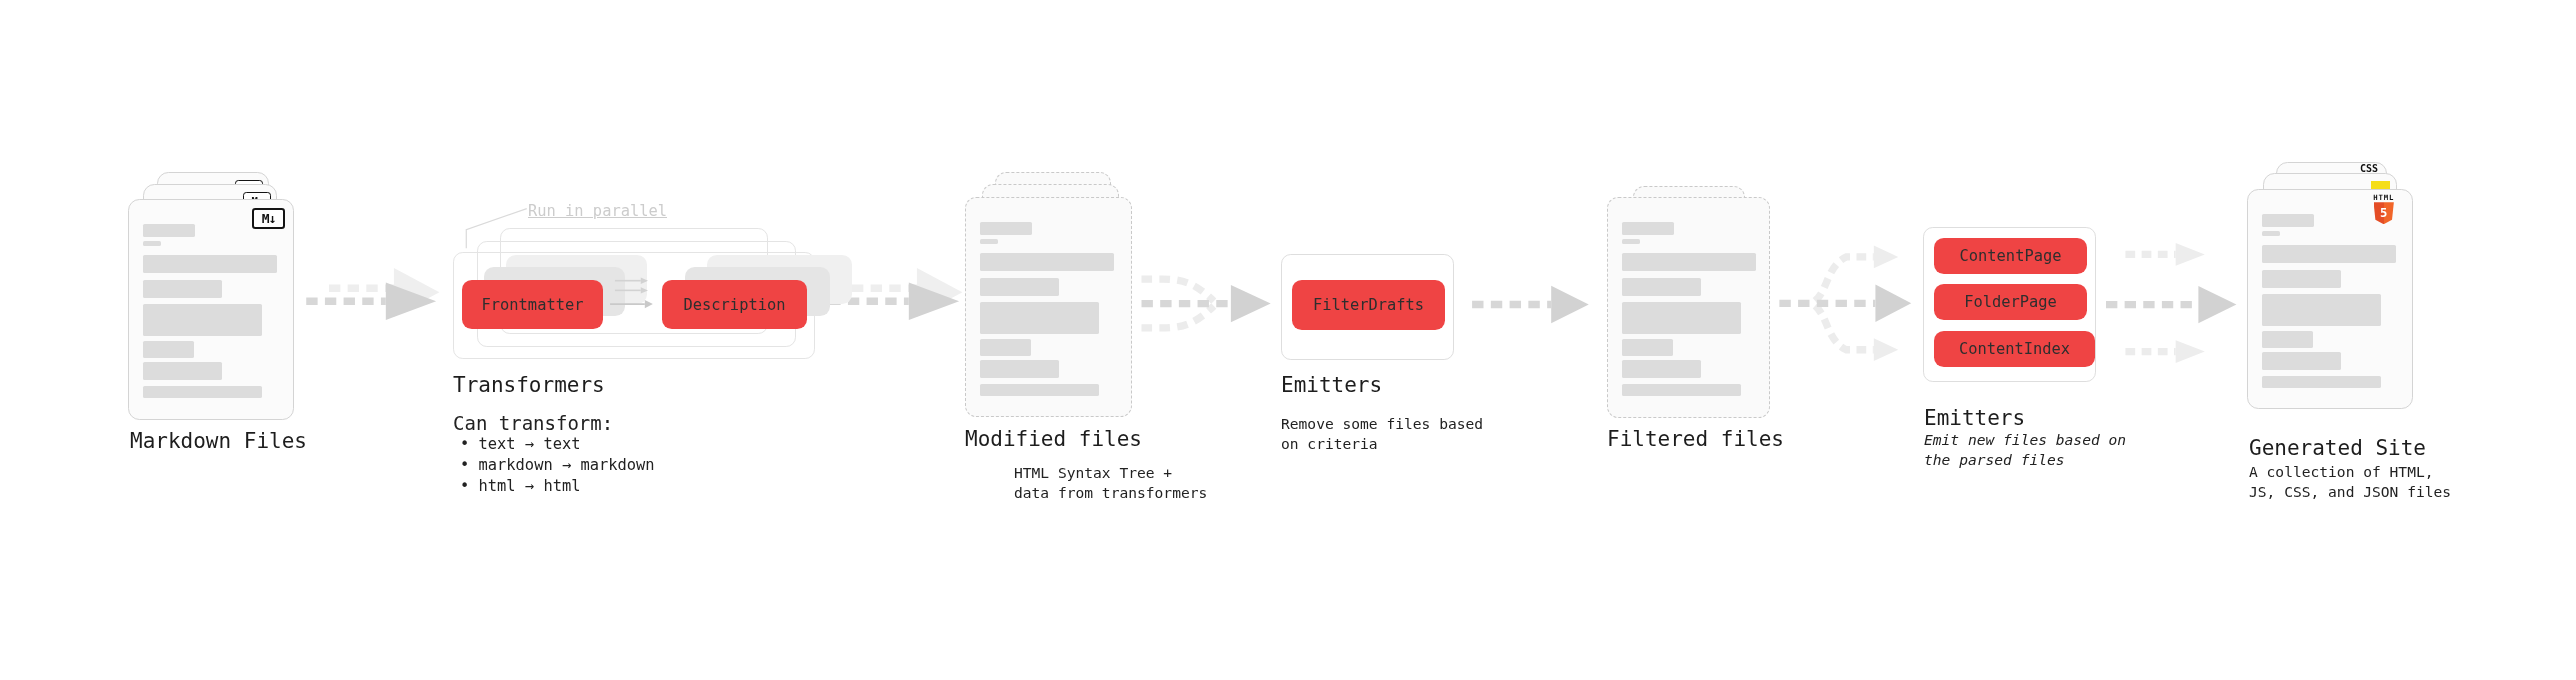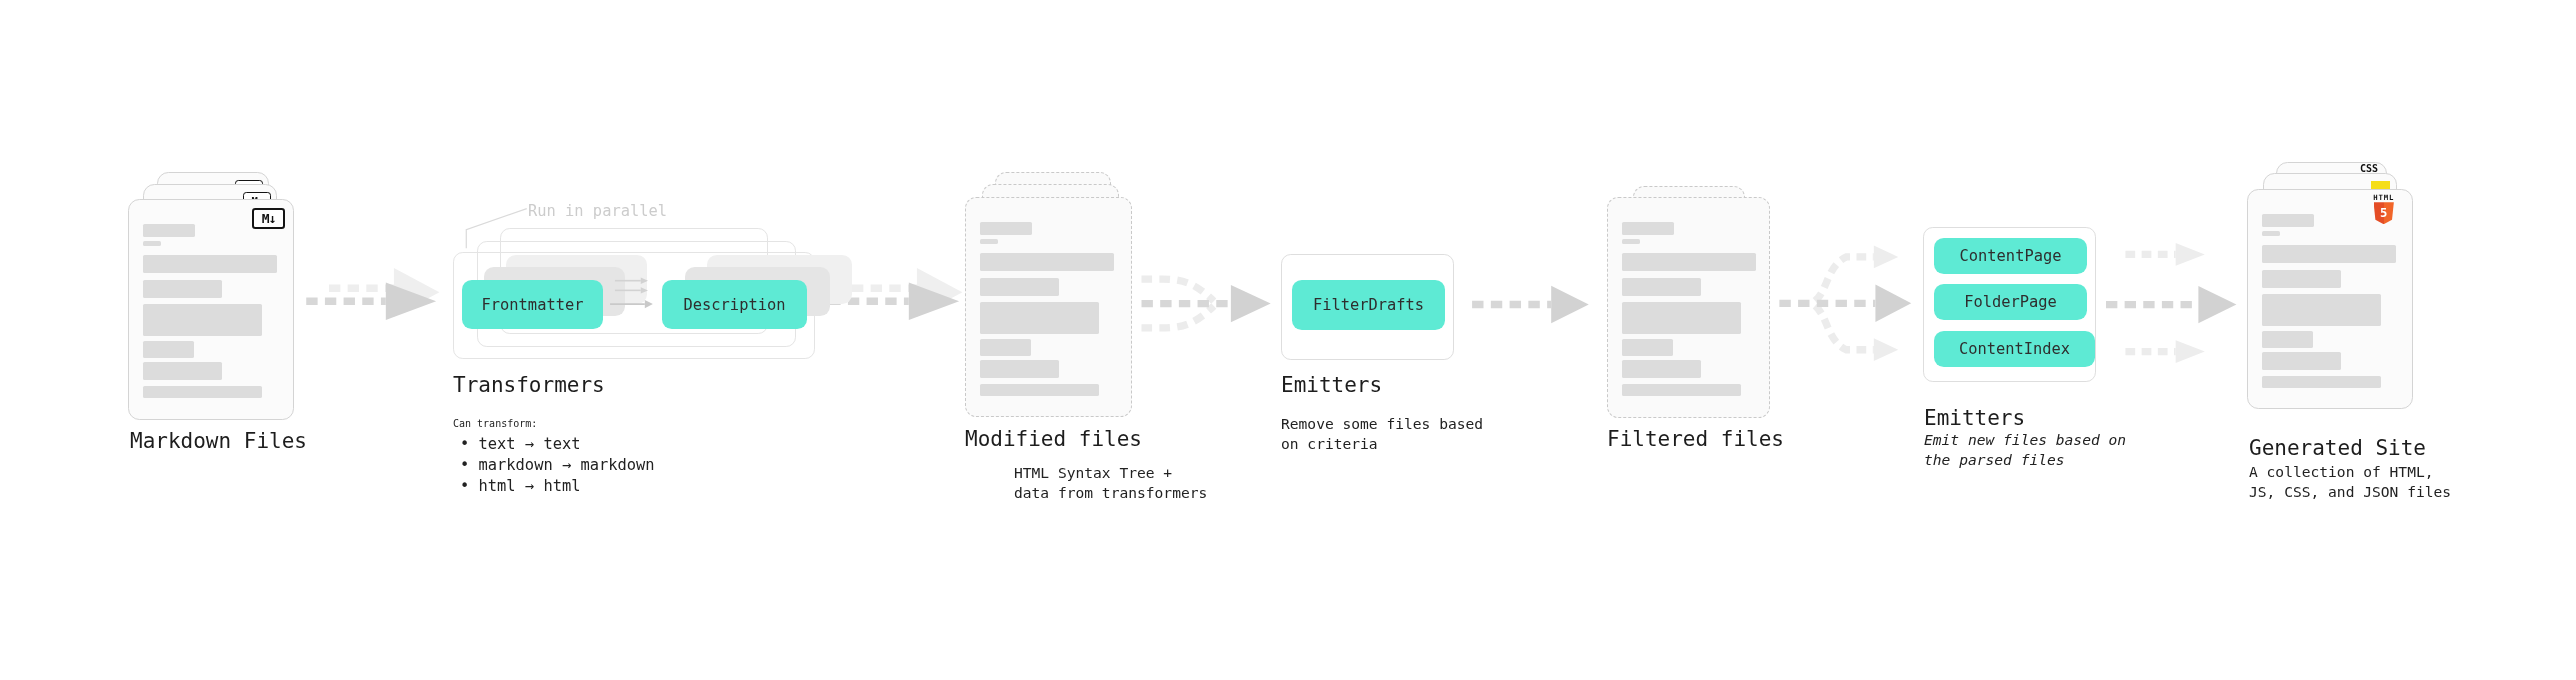--- a/index.html
+++ b/index.html
@@ -33,32 +33,32 @@
   .badge-js{position:absolute;right:6.5px;top:6.5px;width:18.7px;height:9.8px;background:#f5de19;}
   .badge-html5{position:absolute;right:9.8px;top:4.1px;width:37px;text-align:center;}
   .badge-html5 .t{font-size:7.3px;font-weight:bold;letter-spacing:0.8px;color:#111;line-height:7.3px;display:block;}
   .shield{width:20.3px;height:22px;margin:0.8px auto 0;background:linear-gradient(90deg,#e44d26 0 50%,#f16529 50% 100%);
           clip-path:polygon(0 0,100% 0,91% 80%,50% 100%,9% 80%);
           display:flex;align-items:center;justify-content:center;}
   .shield span{color:#fff;font-size:12.2px;font-weight:bold;line-height:12.2px;}
 
   
   .obox{position:absolute;border:1.2px solid #e4e4e4;border-radius:9.8px;box-sizing:border-box;background:transparent;}
-  .pill{position:absolute;background:#5eead4;border-radius:9.8px;display:flex;align-items:center;justify-content:center;
+  .pill{position:absolute;background:#ef4444;border-radius:9.8px;display:flex;align-items:center;justify-content:center;
         font-size:15.4px;color:#2e2e2e;box-sizing:border-box;}
   .pill.g1{background:#e5e5e5;}
   .pill.g2{background:#f0f0f0;}
   .container-box{position:absolute;border:1.2px solid #dedede;border-radius:9.8px;background:#fff;box-sizing:border-box;}
 
   
   .title{position:absolute;font-size:21px;line-height:24.4px;color:#1d1d1d;white-space:nowrap;}
   .desc{position:absolute;font-size:14.6px;line-height:20.3px;color:#222;white-space:nowrap;}
-  .bullets-head{position:absolute;font-size:10px;line-height:19.5px;color:#222;white-space:nowrap;}
+  .bullets-head{position:absolute;font-size:19px;line-height:19.5px;color:#222;white-space:nowrap;}
   .bullet{font-size:15.4px;line-height:21px;color:#222;white-space:nowrap;}
-  .annotation{position:absolute;font-size:15.4px;color:#cccccc;white-space:nowrap;}
+  .annotation{position:absolute;font-size:15.4px;color:#cccccc;white-space:nowrap;text-decoration:underline;}
 </style>
 </head>
 <body>
 
 <div id="canvas">
 
   <div class="doc z1" style="left:157px;top:172px;width:112px;height:57px;">
     <div class="badge-md sm">M↓</div>
   </div>
   <div class="doc z2" style="left:143px;top:184px;width:134px;height:57px;">

